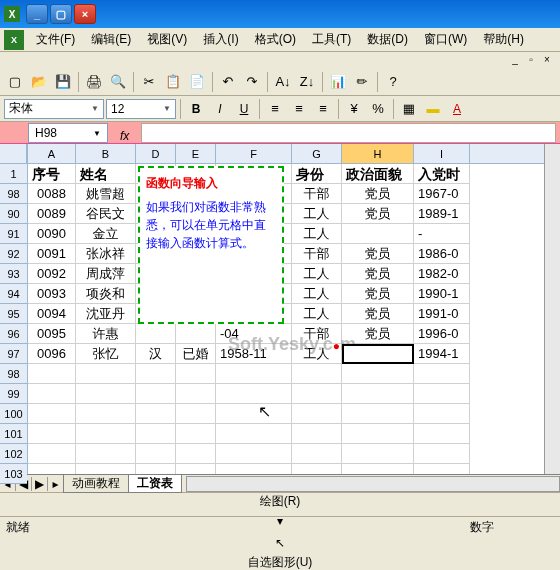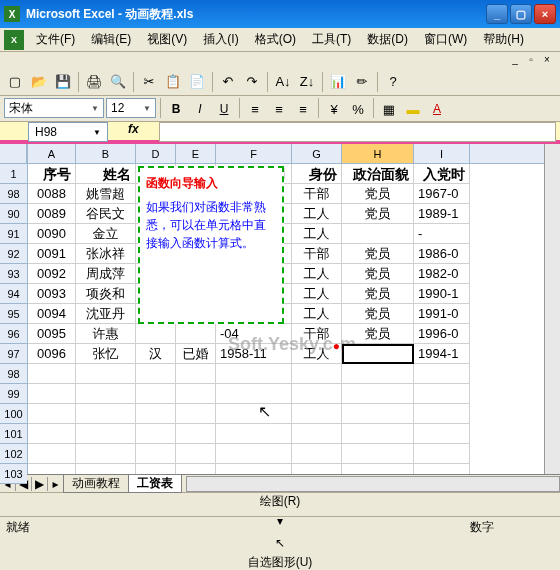--- a/index.html
+++ b/index.html
@@ -11,41 +11,41 @@
 .winbtn { width:22px; height:20px; background:linear-gradient(#5ea6f0,#2b70c0); border:1px solid #1a5aa0; border-radius:3px; display:flex; align-items:center; justify-content:center; color:#fff; font-weight:bold; font-size:11px; }
 .winbtn.close { background:linear-gradient(#f06050,#c03020); border-color:#a02010; }
 .menubar { background:#ece9d8; height:24px; display:flex; align-items:center; padding:0 4px; border-bottom:1px solid #b0a890; }
 .menubar .logo { width:20px; height:20px; background:#2a7e2a; margin-right:4px; font-size:9px; color:#fff; display:flex; align-items:center; justify-content:center; font-weight:bold; }
 .menuitem { padding:2px 8px; cursor:default; }
 .docwinbtns { display:flex; gap:2px; padding:2px 6px; justify-content:flex-end; background:#ece9d8; }
 .docwinbtns span { width:14px; height:12px; font-size:10px; text-align:center; cursor:default; }
 .toolbar { background:#ece9d8; height:28px; display:flex; align-items:center; padding:2px 4px; border-bottom:1px solid #b0a890; gap:2px; overflow:hidden; }
 .tbtn { width:22px; height:22px; display:flex; align-items:center; justify-content:center; border:1px solid transparent; font-size:13px; }
 .sep { width:1px; height:20px; background:#b0a890; margin:0 2px; }
-.fontbar { background:#ece9d8; height:26px; display:flex; padding:2px 4px; border-bottom:1px solid #b0a890; gap:2px; }
+.fontbar { background:#ece9d8; height:26px; display:flex; align-items:center; padding:2px 4px; border-bottom:1px solid #b0a890; gap:2px; }
 .combo { height:20px; border:1px solid #7f9db9; background:#fff; display:flex; align-items:center; padding:0 4px; }
 .combo.font { width:100px; }
-.combo.size { width:50px; }
+.combo.size { width:70px; }
 .combo .dd { margin-left:auto; font-size:8px; color:#555; }
-.namebox-row { background:#fef9c3; height:22px; display:flex; align-items:flex-start; border-bottom:4px solid #ec4899; }
+.namebox-row { background:#fca5a5; height:22px; display:flex; align-items:flex-end; border-bottom:1px solid #ec4899; }
 .namebox { width:80px; height:20px; border:1px solid #7f9db9; background:#fff; margin-left:28px; display:flex; align-items:center; padding:0 6px; }
 .namebox .dd { margin-left:auto; font-size:8px; }
-.fxicon { margin:0 20px; font-style:italic; font-weight:bold; }
+.fxicon { margin:0 12px; font-style:italic; font-weight:normal; }
 .fxbar { flex:1; height:20px; border:1px solid #b0a890; background:#fff; margin-right:4px; }
 .grid-wrap { position:relative; background:#fff; height:330px; display:flex; }
 .rowhdrs { width:28px; background:#e4ecf7; border-right:1px solid #9eb6ce; }
 .corner { height:20px; background:#e4ecf7; border-bottom:1px solid #9eb6ce; border-right:1px solid #9eb6ce; }
 .rowhdr { height:20px; border-bottom:1px solid #9eb6ce; text-align:center; line-height:20px; font-size:11px; background:#e4ecf7; }
 .gridarea { flex:1; overflow:hidden; position:relative; }
 .colhdrs { display:flex; height:20px; background:#e4ecf7; border-bottom:1px solid #9eb6ce; }
 .colhdr { border-right:1px solid #9eb6ce; text-align:center; line-height:20px; font-size:11px; }
 .colhdr.sel { background:#ffd070; }
 .row { display:flex; height:20px; }
 .cell { border-right:1px solid #d0d0d0; border-bottom:1px solid #d0d0d0; padding:0 4px; line-height:20px; overflow:hidden; white-space:nowrap; font-size:13px; }
-.cell.hdr { font-weight:bold; font-size:14px; text-align:right; }
+.cell.hdr { font-weight:bold; font-size:14px; text-align:left; }
 .cell.center { text-align:center; }
 .colA{width:48px;} .colB{width:60px;} .colD{width:40px;} .colE{width:40px;} .colF{width:76px;} .colG{width:50px;} .colH{width:72px;} .colI{width:56px;}
 .selcell { position:absolute; border:2px solid #000; background:#fff; pointer-events:none; }
 .callout { position:absolute; border:2px dashed #0a0; background:#fff; padding:6px; font-size:13px; line-height:18px; color:#00f; }
 .callout .red { color:#e00; font-weight:bold; }
 .watermark { position:absolute; font-size:18px; font-weight:bold; color:rgba(150,150,150,0.6); left:200px; top:190px; pointer-events:none; font-family:Arial; }
 .watermark .o { color:#e00; }
 .cursor { position:absolute; left:230px; top:258px; font-size:16px; pointer-events:none; }
 .tabbar { height:18px; background:#ece9d8; display:flex; align-items:center; border-top:1px solid #808080; font-size:11px; }
 .tabnav { display:flex; }
@@ -57,21 +57,20 @@
 .drawbar { height:24px; background:#ece9d8; display:flex; align-items:center; padding:0 4px; border-top:1px solid #b0a890; gap:4px; font-size:11px;flex-direction:column; }
 .statusbar { height:22px; background:#ece9d8; display:flex; align-items:center; padding:0 6px; border-top:1px solid #b0a890; font-size:11px; }
 .statusbar .right { margin-left:auto; margin-right:60px; }
 .vscroll { width:16px; background:#e8e8e8; border-left:1px solid #999; }
 </style>
 </head>
 <body>
 
 <div class="titlebar">
   <div class="icon">X</div>
-  <div class="title">Microsoft Excel - 动画教程.xls</div>
   <div class="winbtns">
     <div class="winbtn">_</div>
     <div class="winbtn">▢</div>
     <div class="winbtn close">×</div>
   </div>
 </div>
 
 <div class="menubar">
   <div class="logo">X</div>
   <div class="menuitem">文件(F)</div>

